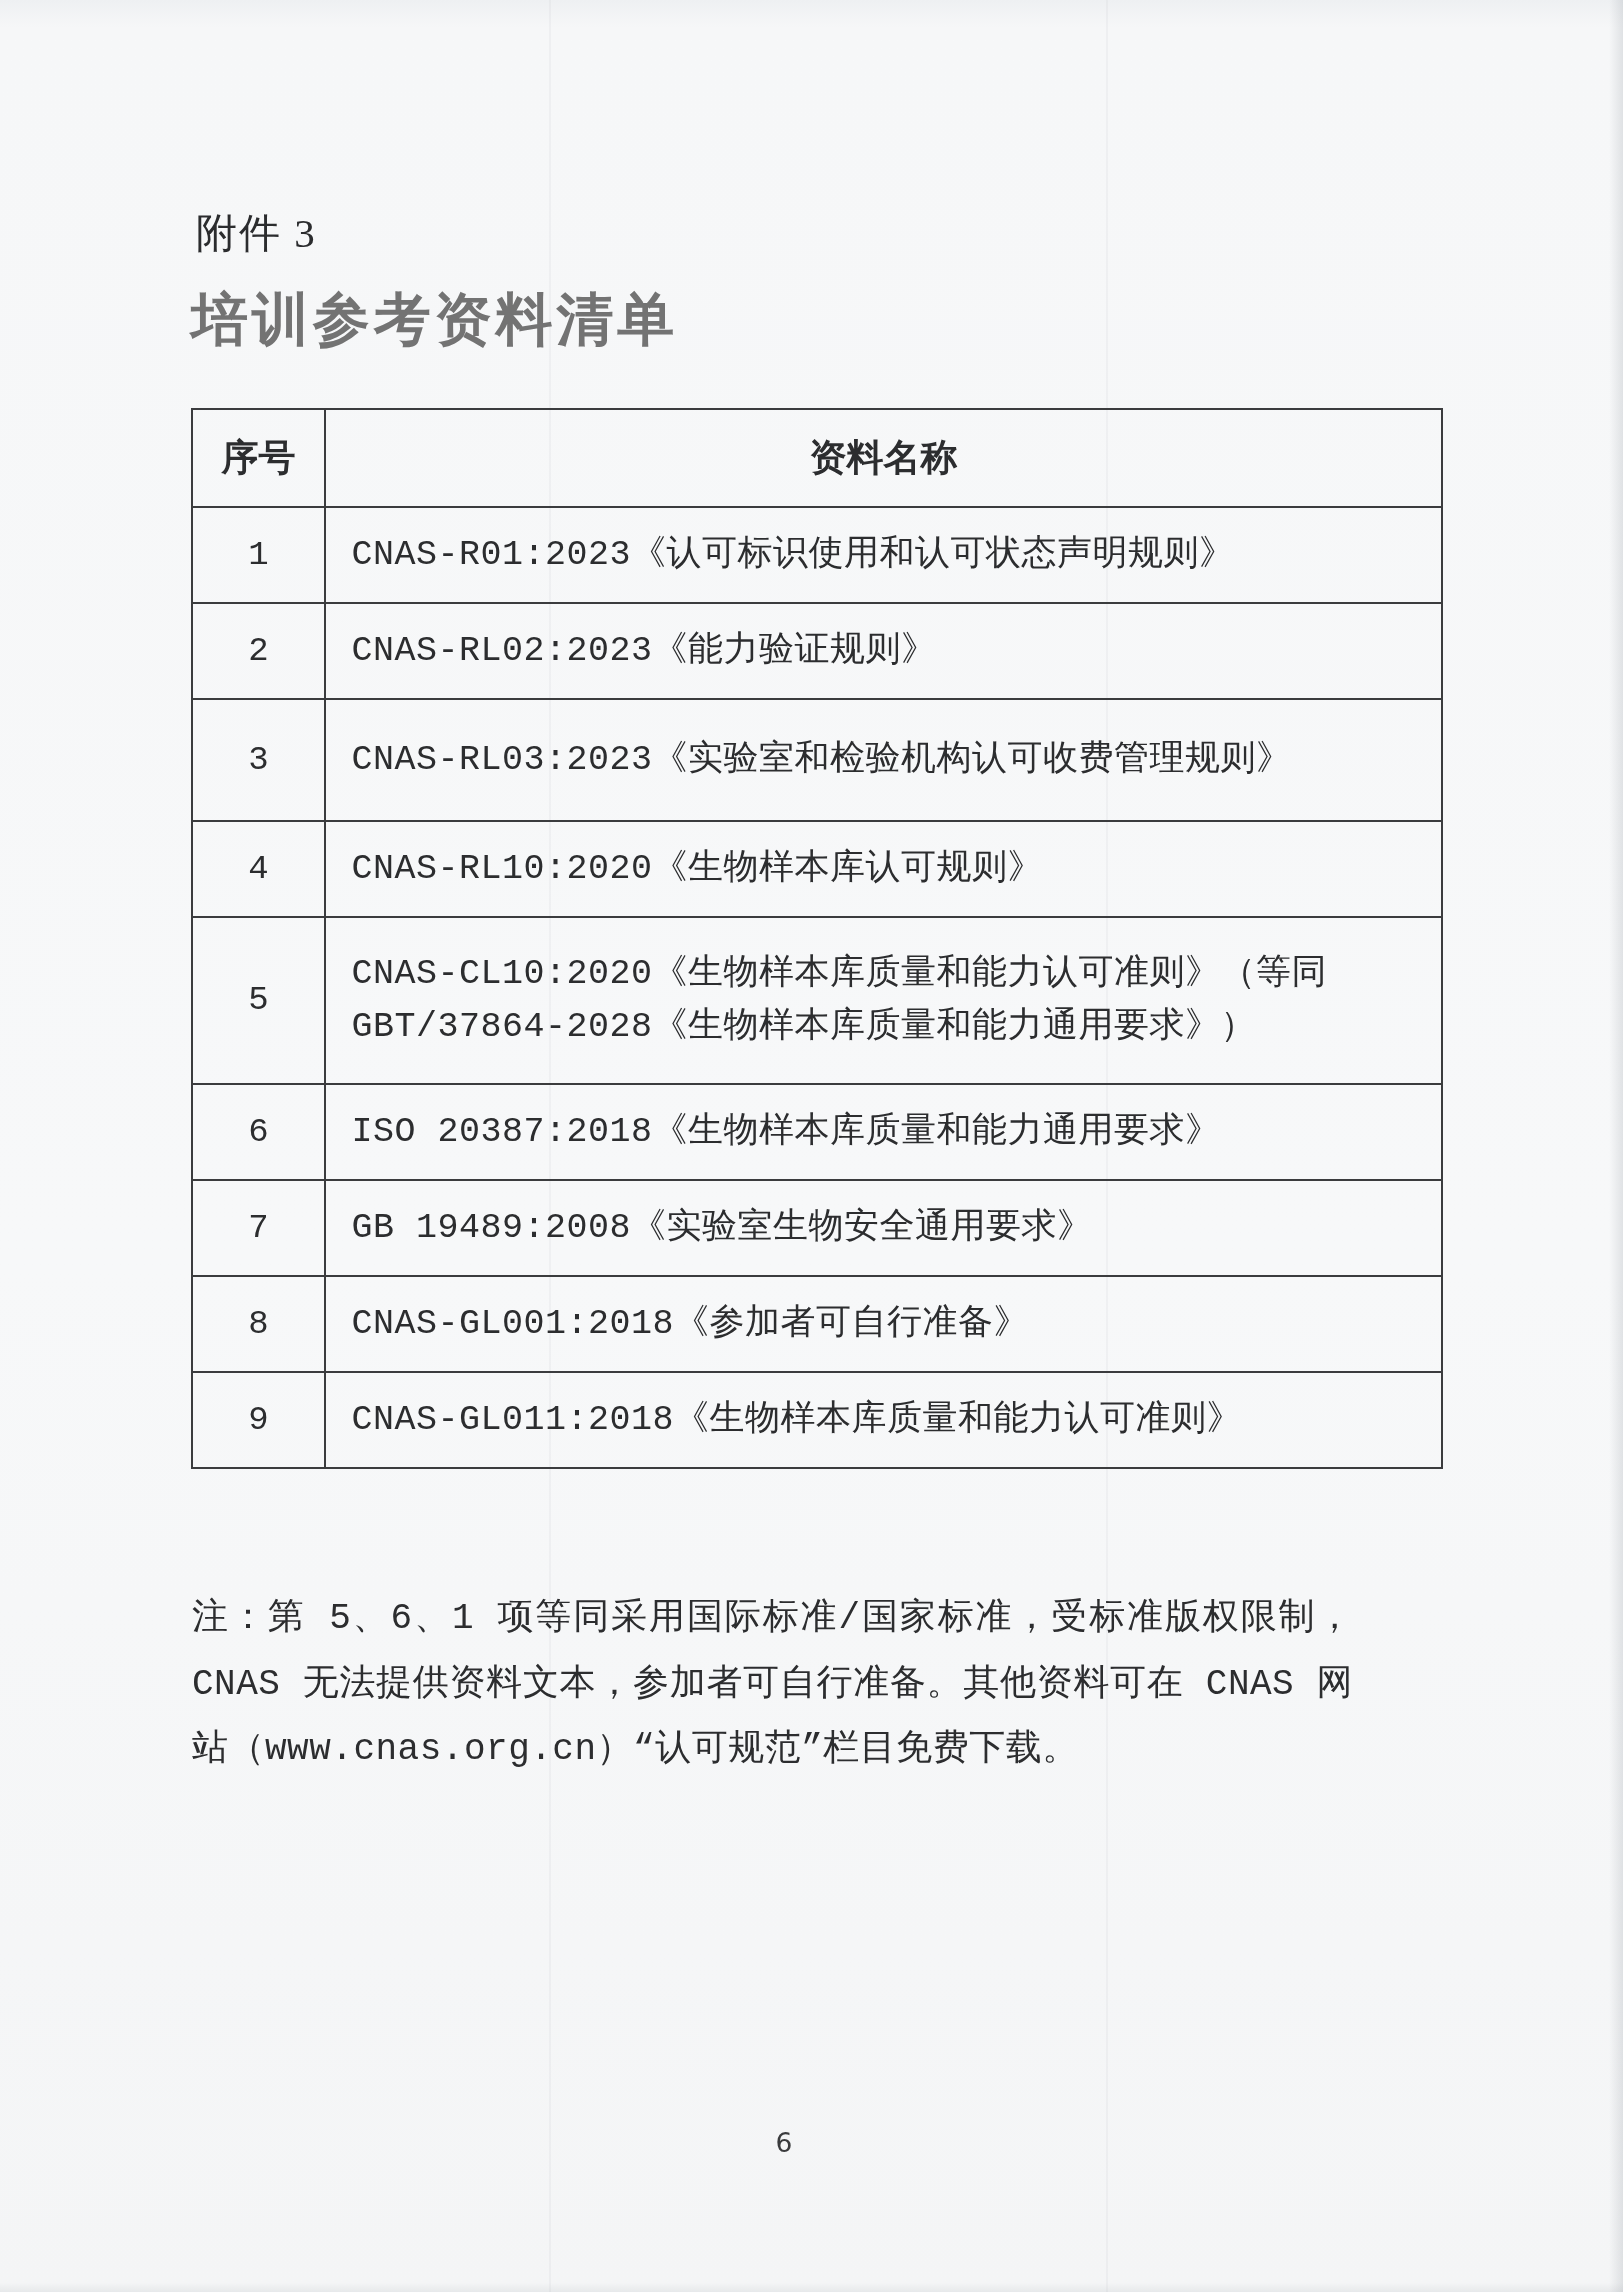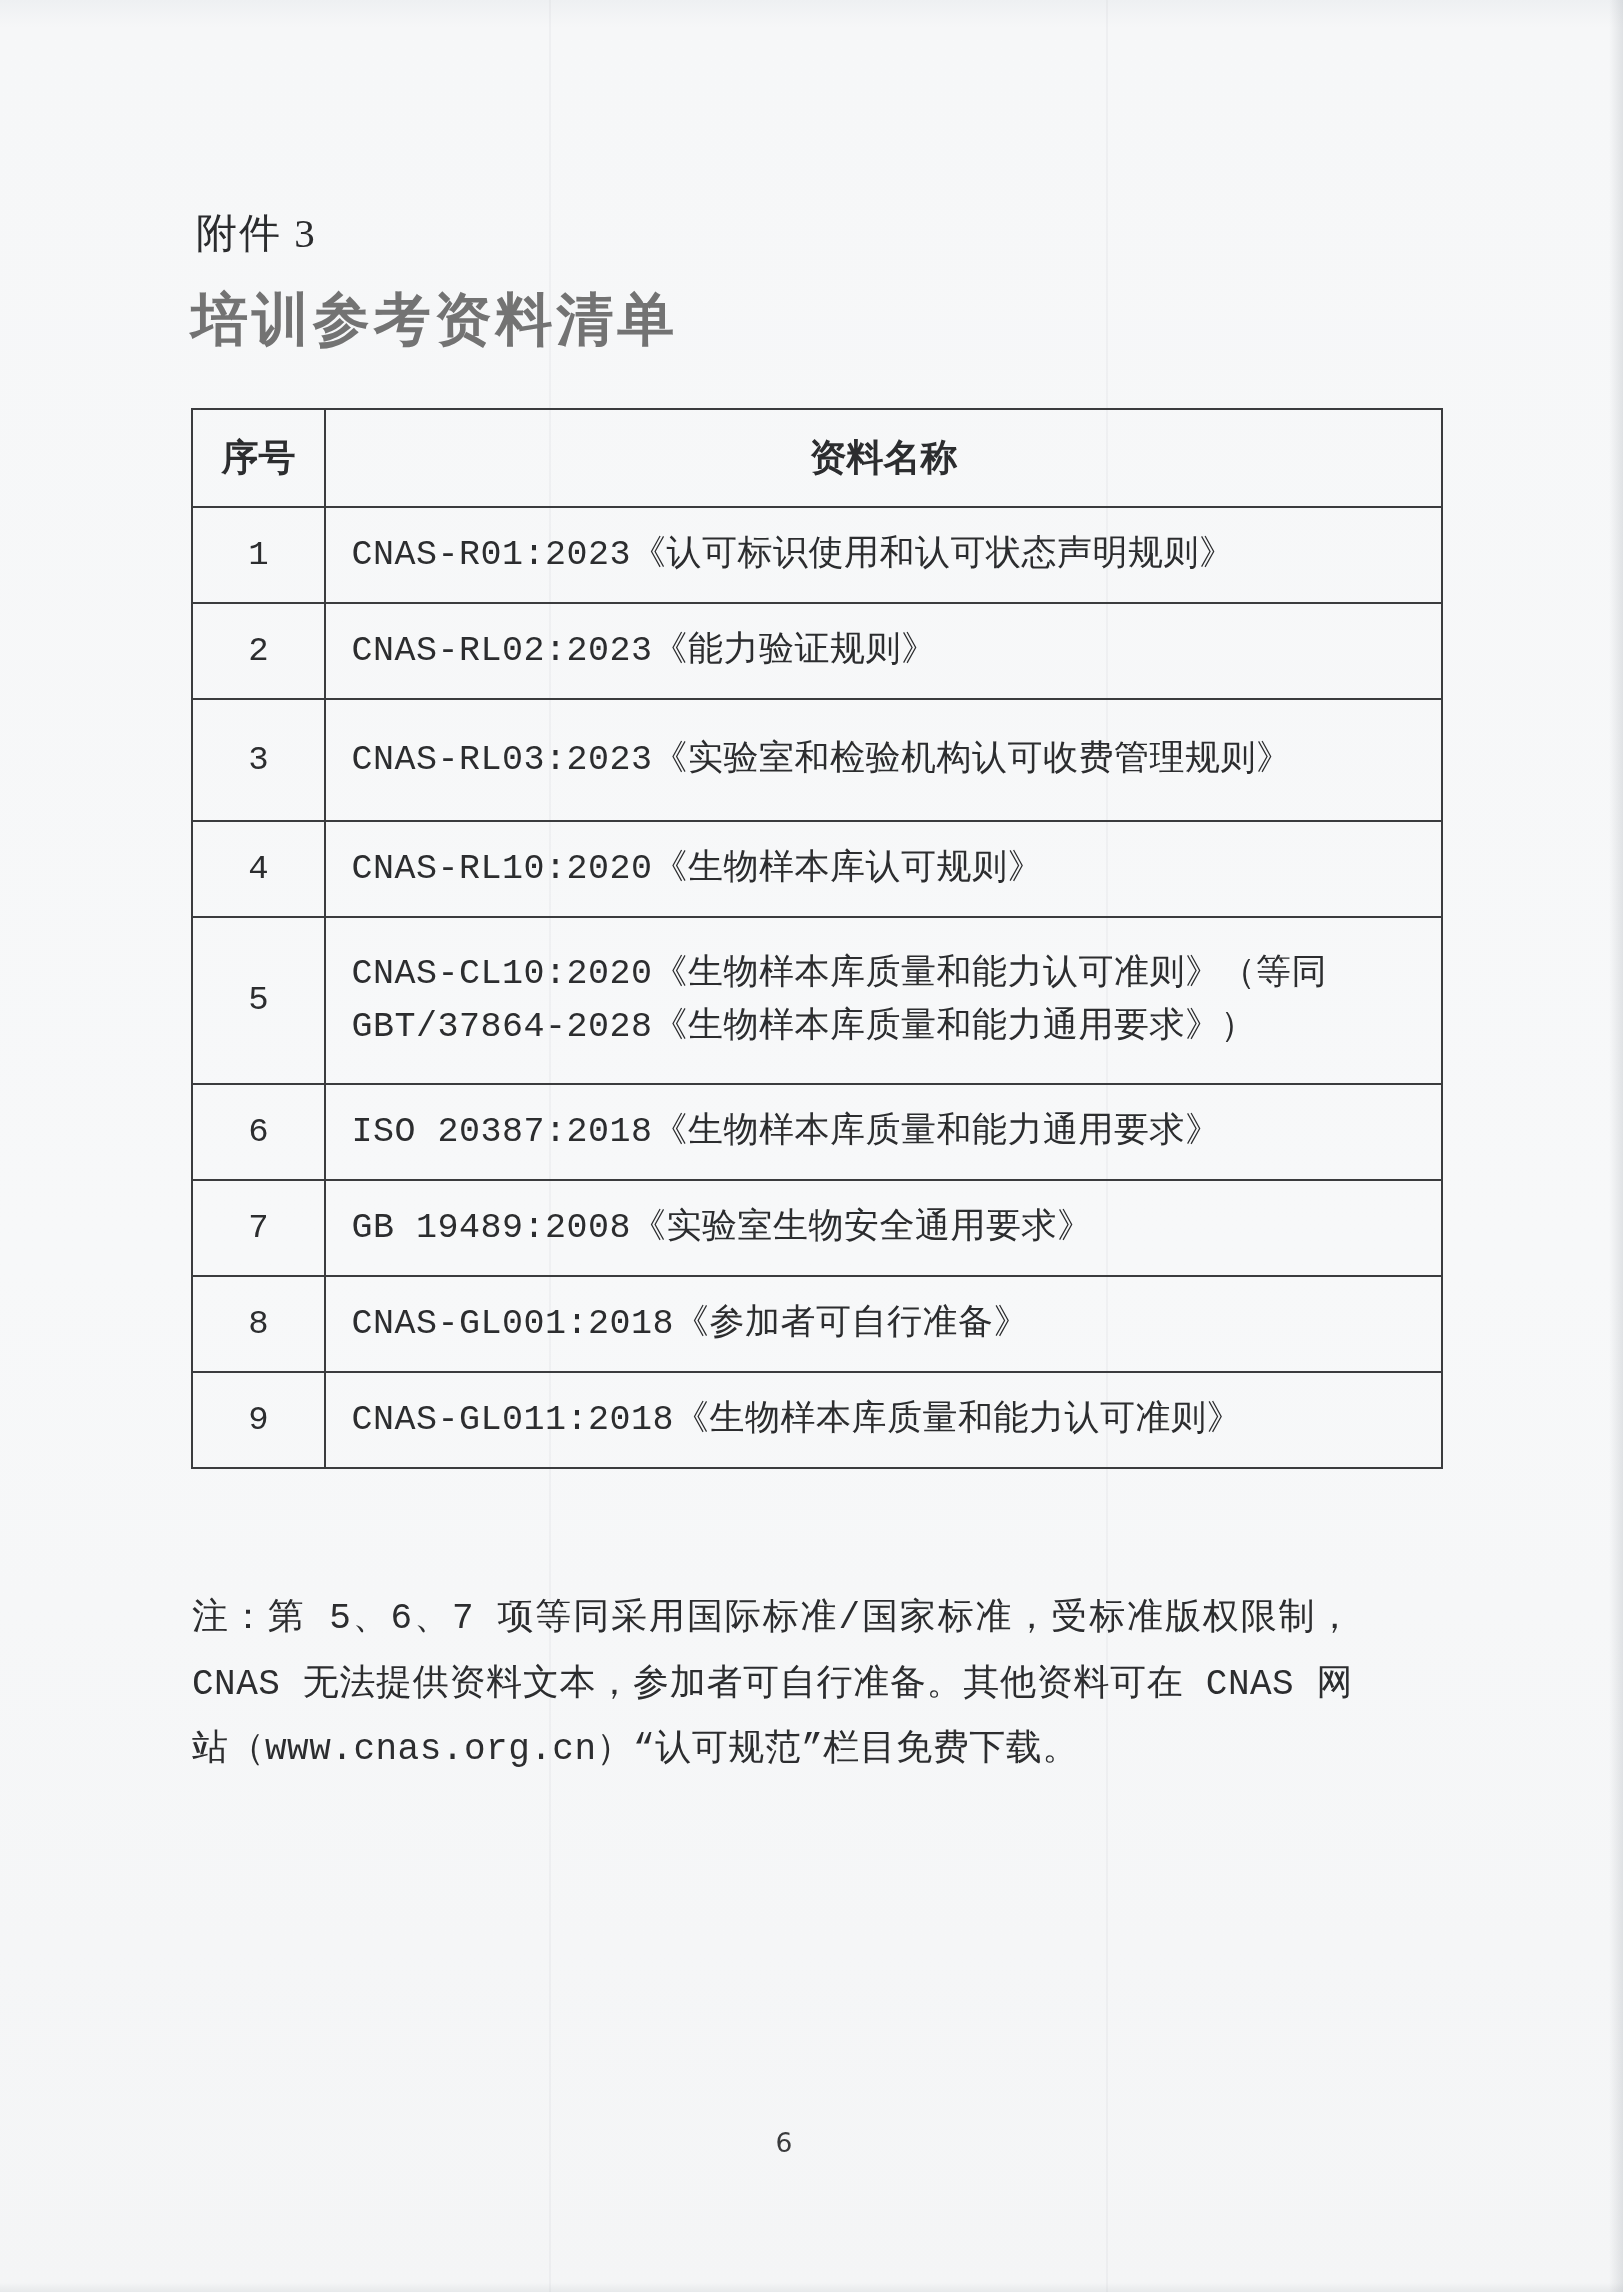--- a/index.html
+++ b/index.html
@@ -168,16 +168,16 @@
       <td class="col-no">8</td>
       <td class="col-name">CNAS-GL001:2018《参加者可自行准备》</td>
     </tr>
     <tr class="h-1">
       <td class="col-no">9</td>
       <td class="col-name">CNAS-GL011:2018《生物样本库质量和能力认可准则》</td>
     </tr>
   </tbody>
 </table>
 
-<div class="doc-note">注：第 5、6、7 项等同采用国际标准/国家标准，受标准版权限制，CNAS 无法提供资料文本，参加者可自行准备。其他资料可在 CNAS 网站（www.cnas.org.cn）“认可规范”栏目免费下载。</div>
+<div class="doc-note">注：第 5、6、1 项等同采用国际标准/国家标准，受标准版权限制，CNAS 无法提供资料文本，参加者可自行准备。其他资料可在 CNAS 网站（www.cnas.org.cn）“认可规范”栏目免费下载。</div>
 
 <div class="page-number">6</div>
 
 
 </body></html>

